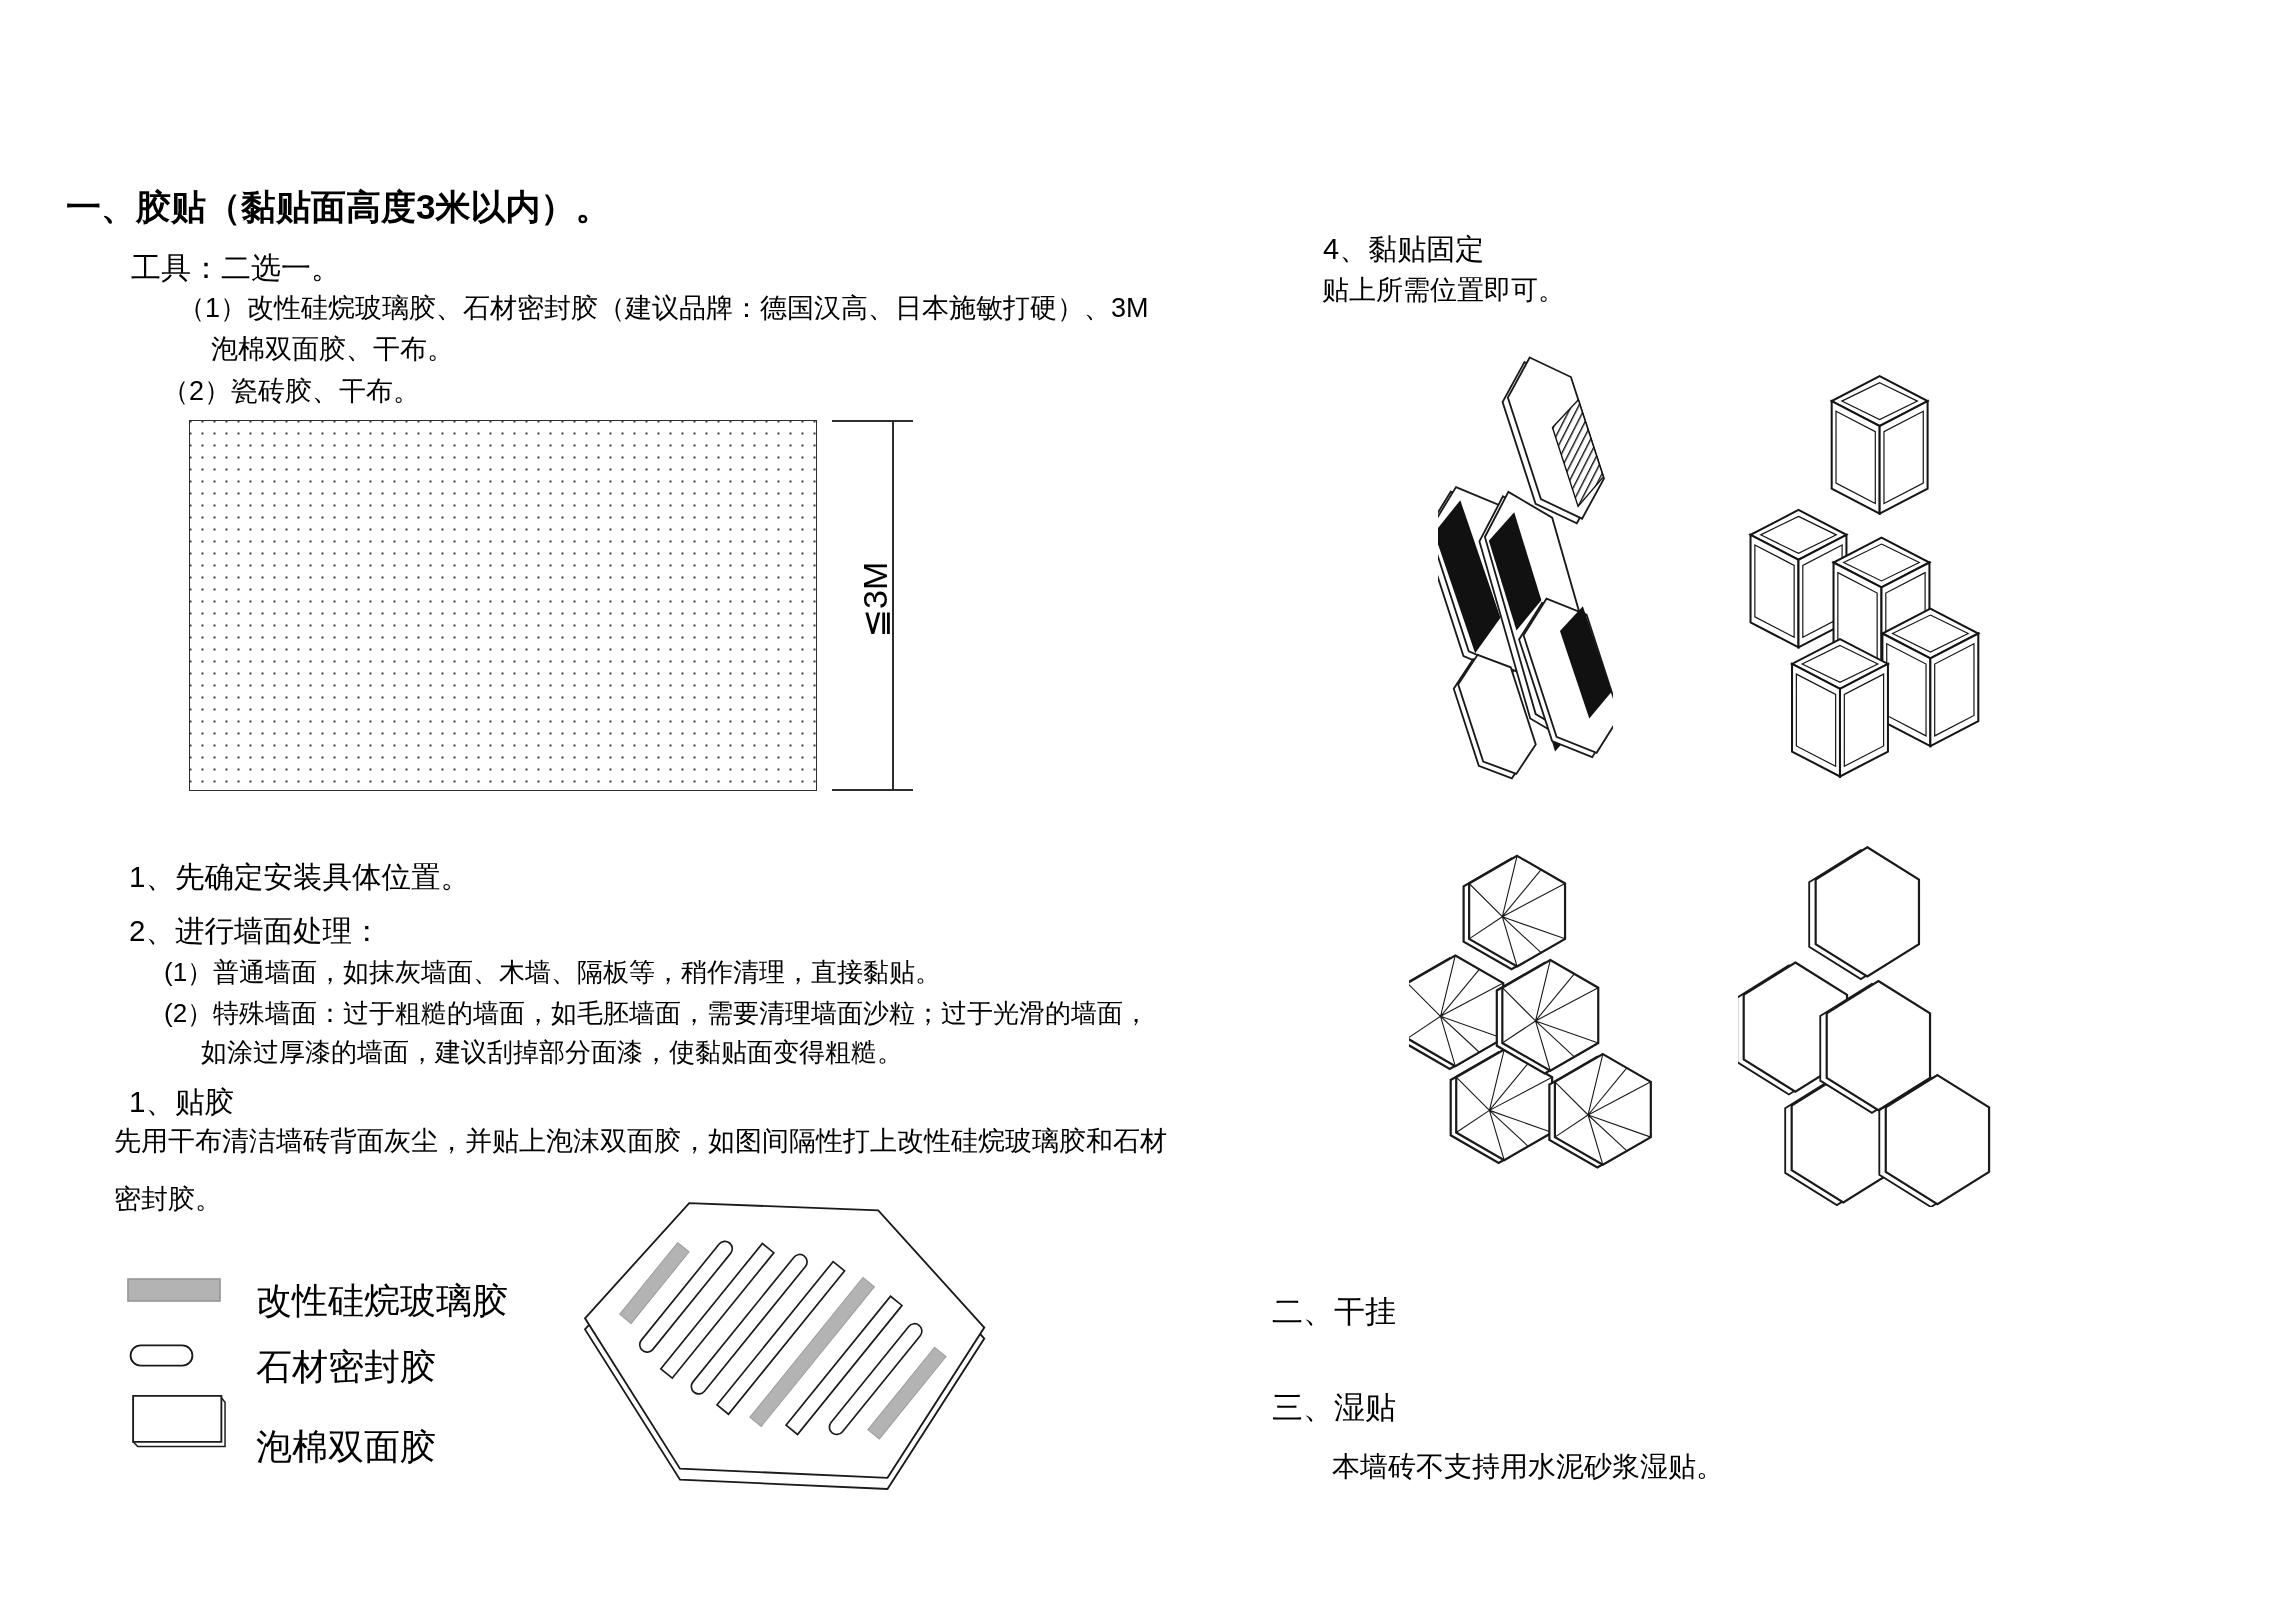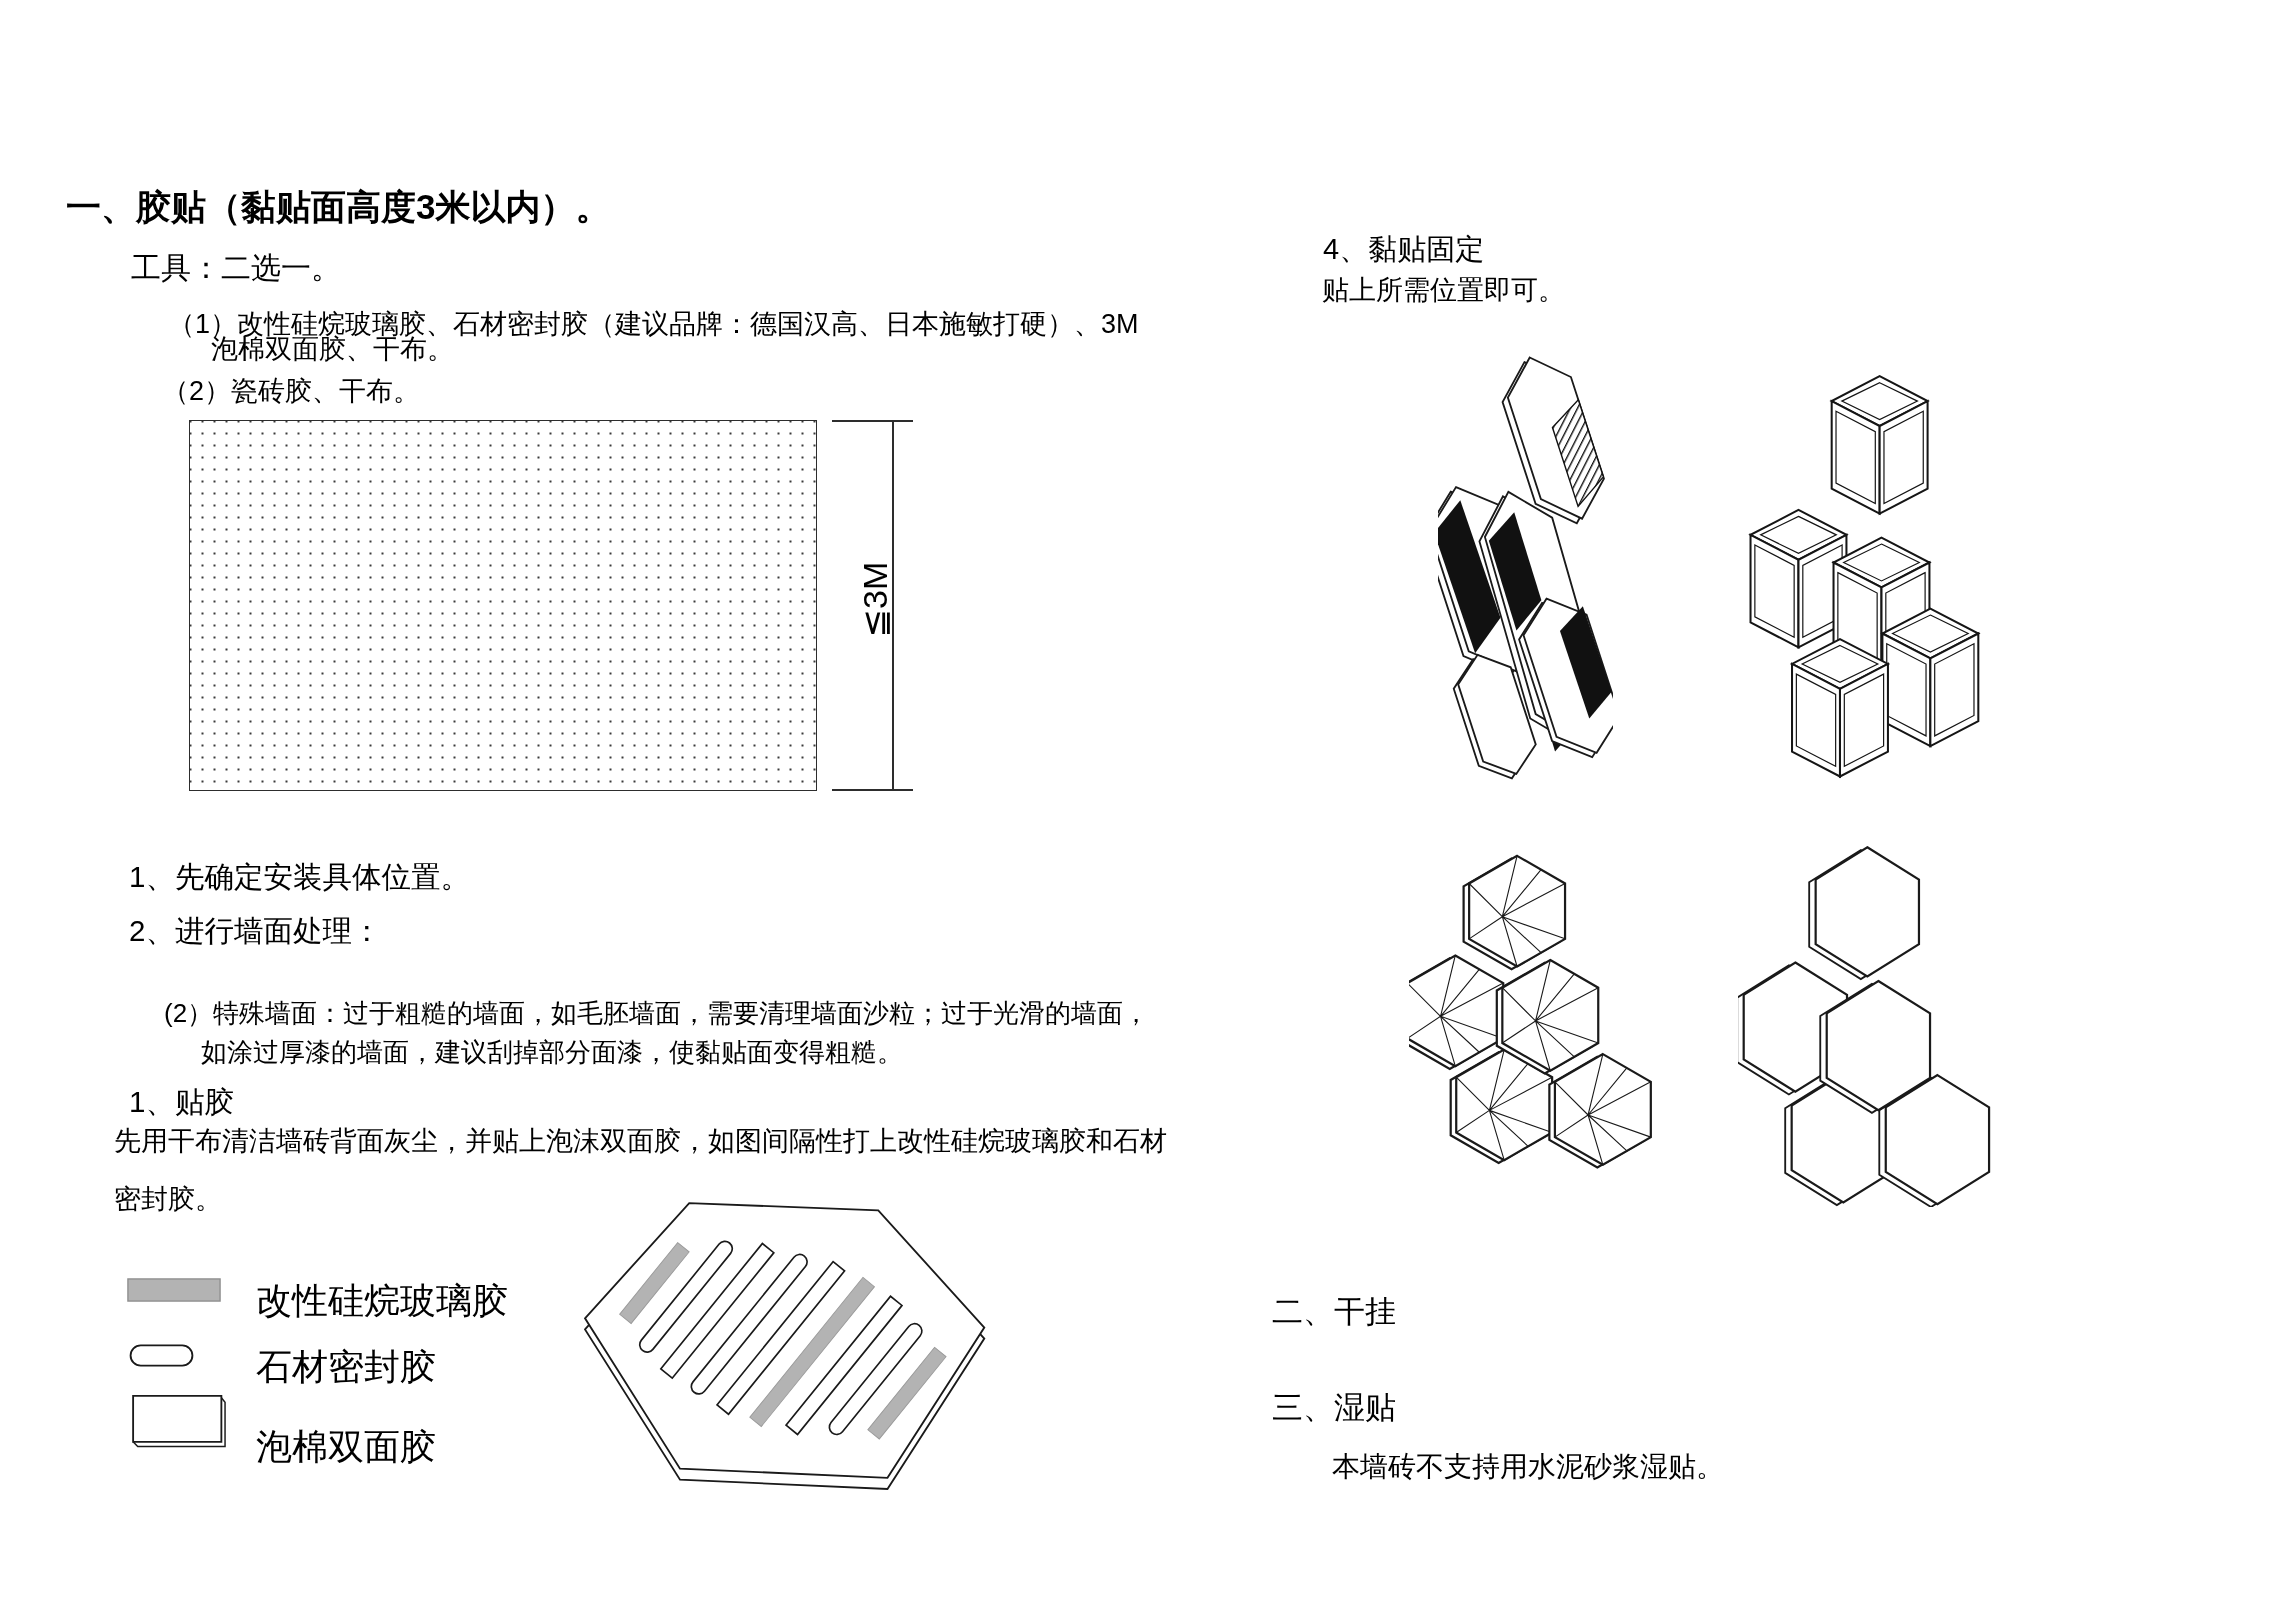--- a/index.html
+++ b/index.html
@@ -34,32 +34,33 @@
   svg{position:absolute;display:block;}
   .cap{stroke:#1a1a1a;fill:#fff;}
 </style>
 </head>
 <body>
 
 <div class="page">
 
   <div class="t b fs38" style="left:66px;top:187px;">一、胶贴（黏贴面高度3米以内）。</div>
   <div class="t fs33" style="left:131px;top:251px;">工具：二选一。</div>
-  <div class="t fs29" style="left:168px;top:293px;margin-top:16px;">（1）改性硅烷玻璃胶、石材密封胶（建议品牌：德国汉高、日本施敏打硬）、3M</div>
+  <div class="t fs29" style="left:178px;top:293px;">（1）改性硅烷玻璃胶、石材密封胶（建议品牌：德国汉高、日本施敏打硬）、3M</div>
   <div class="t fs29" style="left:211px;top:334px;">泡棉双面胶、干布。</div>
   <div class="t fs29" style="left:162px;top:376px;">（2）瓷砖胶、干布。</div>
 
   <div class="wall-rect"></div>
   <div class="dim-vline"></div>
   <div class="dim-tick" style="top:420px;"></div>
   <div class="dim-tick" style="top:789px;"></div>
   <div class="dim-label">≦3M</div>
 
   <div class="t fs32" style="left:129px;top:860px;">1、先确定安装具体位置。</div>
   <div class="t fs32" style="left:129px;top:914px;">2、进行墙面处理：</div>
+  <div class="t fs28" style="left:164px;top:958px;">(1）普通墙面，如抹灰墙面、木墙、隔板等，稍作清理，直接黏贴。</div>
   <div class="t fs28" style="left:164px;top:999px;">(2）特殊墙面：过于粗糙的墙面，如毛胚墙面，需要清理墙面沙粒；过于光滑的墙面，</div>
   <div class="t fs28" style="left:201px;top:1038px;">如涂过厚漆的墙面，建议刮掉部分面漆，使黏贴面变得粗糙。</div>
   <div class="t fs32" style="left:129px;top:1085px;">1、贴胶</div>
   <div class="t fs29" style="left:114px;top:1126px;">先用干布清洁墙砖背面灰尘，并贴上泡沫双面胶，如图间隔性打上改性硅烷玻璃胶和石材</div>
   <div class="t fs29" style="left:114px;top:1184px;">密封胶。</div>
 
   <svg style="left:127px;top:1278px;" width="94" height="24" viewBox="0 0 102 26">
     <rect x="1" y="1" width="100" height="24" fill="#b3b3b3" stroke="#8f8f8f" stroke-width="1.5"></rect>
   </svg>
   <div class="legend-label" style="left:256px;top:1277px;">改性硅烷玻璃胶</div>

